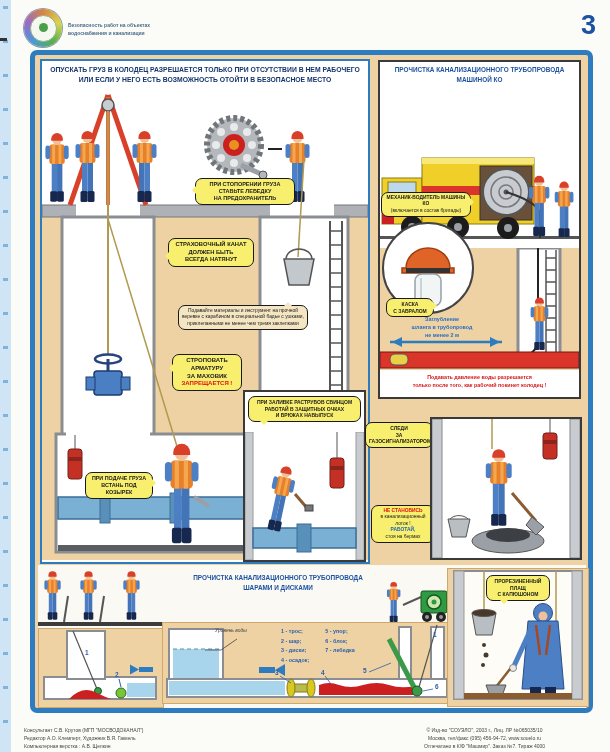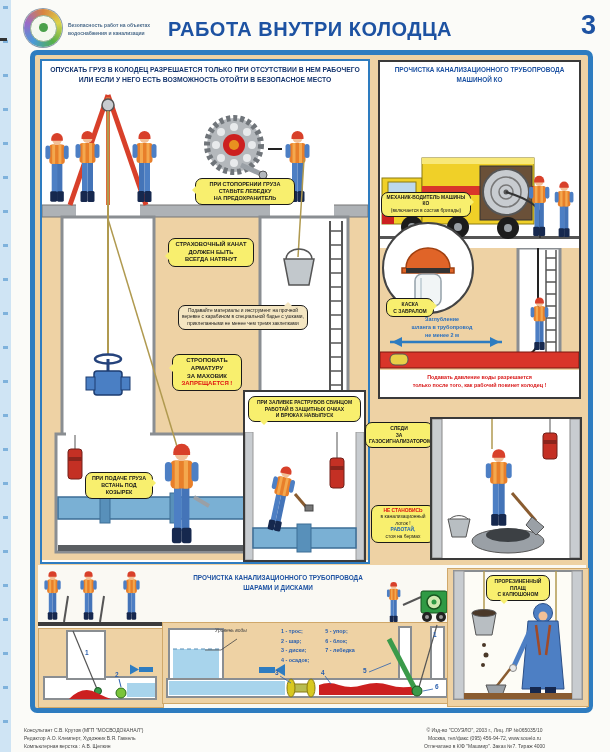--- a/index.html
+++ b/index.html
@@ -68,21 +68,20 @@
     </div>
   <div class="corner-mark"></div>
 
   <div class="logo">
       <div class="logo-inner"></div>
     </div>
   <div class="logo-cap">
     <div>Безопасность работ на объектах</div>
     <div>водоснабжения и канализации</div>
   </div>
-  <div class="poster-title">РАБОТА ВНУТРИ КОЛОДЦА</div>
   <div class="page-num">3</div>
 
   <div class="frame">
 
     <div class="panel-blue" style="left:5px;top:4px;width:330px;height:505px;">
       <div class="warning">
         <div>ОПУСКАТЬ ГРУЗ В КОЛОДЕЦ РАЗРЕШАЕТСЯ ТОЛЬКО ПРИ ОТСУТСТВИИ В НЕМ РАБОЧЕГО</div>
         <div>ИЛИ ЕСЛИ У НЕГО ЕСТЬ ВОЗМОЖНОСТЬ ОТОЙТИ В БЕЗОПАСНОЕ МЕСТО</div>
       </div>
 

